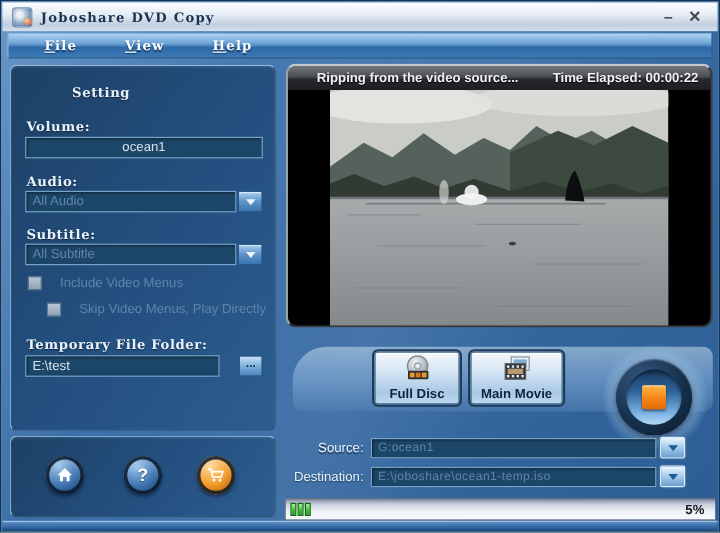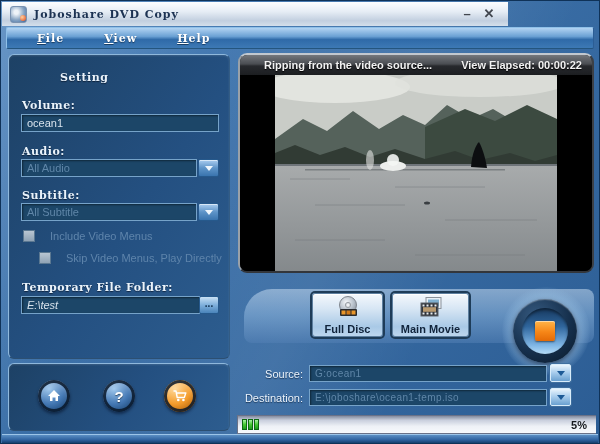--- a/index.html
+++ b/index.html
@@ -2,21 +2,21 @@
 <html><head>
 <meta charset="utf-8">
 <style>
   html,body{margin:0;padding:0;}
   body{width:600px;height:444px;font-family:"Liberation Sans",sans-serif;background:#fff;}
   .window{position:relative;width:598px;height:442px;border:1px solid #0f3258;overflow:hidden;
     background:linear-gradient(135deg,#5488bf 0%,#3a6ea6 45%,#2c5d94 100%);}
   .window::before{content:"";position:absolute;inset:0;pointer-events:none;
     background:linear-gradient(115deg,rgba(255,255,255,.12) 0%,transparent 28%,rgba(255,255,255,.07) 55%,transparent 72%);}
   
-  .titlebar{position:absolute;left:1px;top:1px;width:506px;height:24px;display:flex;align-items:center;
+  .titlebar{position:absolute;left:1px;top:1px;width:596px;height:24px;display:flex;align-items:center;
     padding:0 8px;box-sizing:border-box;
     background:linear-gradient(180deg,#fdfeff 0%,#e6edf5 40%,#c2cfdf 78%,#d4dfeb 100%);}
   .app-icon{width:15px;height:15px;border-radius:3px;margin-right:7px;position:relative;border:1px solid #7a92b0;
     background:radial-gradient(circle at 35% 35%,#eef3f8 15%,#8aa6c4 55%,#3a68a0 100%);}
   .app-icon::after{content:"";position:absolute;right:0px;bottom:1px;width:6px;height:6px;border-radius:50%;
     background:radial-gradient(circle at 35% 35%,#ffd0a0,#e04818);}
   .window-title{font-family:"DejaVu Serif",serif;font-weight:bold;font-size:11px;letter-spacing:1px;color:#1c3252;}
   .title-spacer{flex:1;}
   .win-btn{width:22px;height:18px;text-align:center;line-height:18px;color:#42474f;font-weight:bold;font-size:13px;
     font-family:"Liberation Sans",sans-serif;cursor:default;}
@@ -126,21 +126,21 @@
   <div class="menubar">
     <span class="menu-item">File</span>
     <span class="menu-item">View</span>
     <span class="menu-item">Help</span>
   </div>
 
   <div class="panel" id="settings-panel">
     <div class="lbl" style="left:15px;top:16px;padding-left:36px;">Setting</div>
 
     <div class="lbl" style="left:13px;top:44px;">Volume:</div>
-    <input class="field" style="left: 12px; top: 59px; width: 198px;" value="ocean1">
+    <input class="field" style="left: 12px; top: 59px; width: 198px; text-align: center;" value="ocean1">
 
     <div class="lbl" style="left:13px;top:90px;">Audio:</div>
     <div class="selectbox" style="left:12px;top:104px;width:176px;">
       <span class="disabled-text">All Audio</span>
     </div>
     <div class="dd-btn" style="left:189px;top:104px;">
       <div class="dd-arrow"></div>
     </div>
 
     <div class="lbl" style="left:13px;top:134px;">Subtitle:</div>
@@ -154,21 +154,21 @@
     <div class="cb-row" style="left:14px;top:175px;">
       <div class="cb"></div>
       <span class="cb-label">Include Video Menus</span>
     </div>
     <div class="cb-row" style="left:30px;top:197px;">
       <div class="cb"></div>
       <span class="cb-label">Skip Video Menus, Play Directly</span>
     </div>
 
     <div class="lbl" style="left:13px;top:226px;">Temporary File Folder:</div>
-    <input class="field" style="left: 12px; top: 241px; width: 179px; font-style: italic;" value="E:\test">
+    <input class="field" style="left: 12px; top: 241px; width: 162px;" value="E:\test">
     <div class="browse-btn" style="left:190px;top:241px;">...</div>
   </div>
 
   <div class="panel" id="nav-panel">
     <div class="nav-btn nav-blue" style="left:29px;top:16px;">
       <svg width="16" height="16" viewBox="0 0 16 16">
         <path d="M8 2 L14 8 H12 V13 H9.5 V9.5 H6.5 V13 H4 V8 H2 Z" fill="#ffffff"></path>
       </svg>
     </div>
     <div class="nav-btn nav-blue" style="left:94px;top:16px;">
@@ -179,21 +179,21 @@
         <path d="M2 3 H4 L5.2 9.5 H12.3 L13.8 5 H4.6" stroke="#ffffff" stroke-width="1.4" fill="none" stroke-linecap="round" stroke-linejoin="round"></path>
         <circle cx="6.3" cy="12" r="1.3" fill="#ffffff"></circle>
         <circle cx="11.4" cy="12" r="1.3" fill="#ffffff"></circle>
       </svg>
     </div>
   </div>
 
   <div id="video-panel">
     <div class="video-header">
       <span class="video-status">Ripping from the video source...</span>
-      <span class="video-time">View Elapsed: 00:00:22</span>
+      <span class="video-time">Time Elapsed: 00:00:22</span>
     </div>
     <div class="video-screen">
       <svg width="282" height="212" viewBox="0 0 282 212">
         <defs>
           <linearGradient id="waterG" x1="0" y1="0" x2="0" y2="1">
             <stop offset="0" stop-color="#a8abac"></stop>
               <stop offset="1" stop-color="#7f8487"></stop>
           </linearGradient>
         </defs>
         <rect width="282" height="212" fill="#c9ccc7"></rect>

